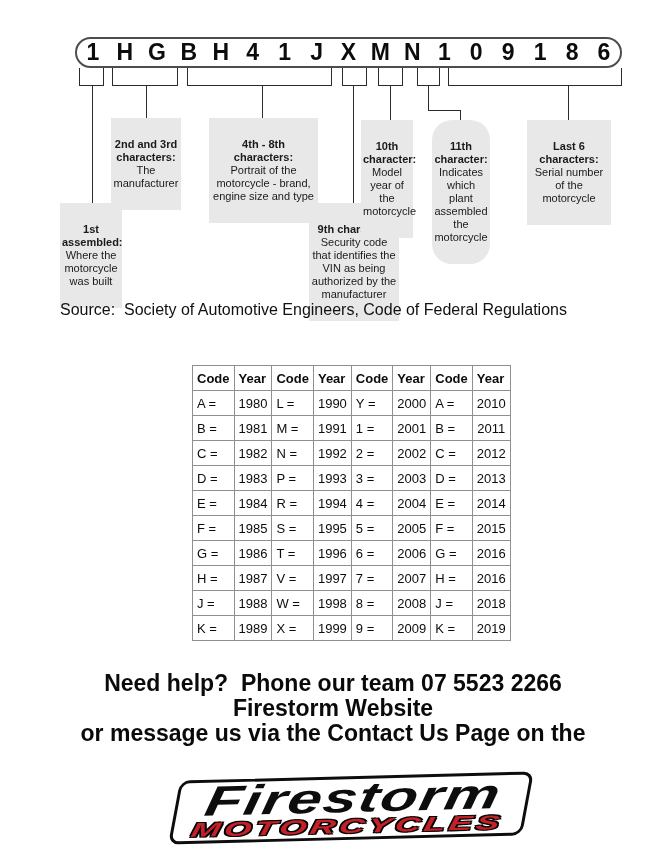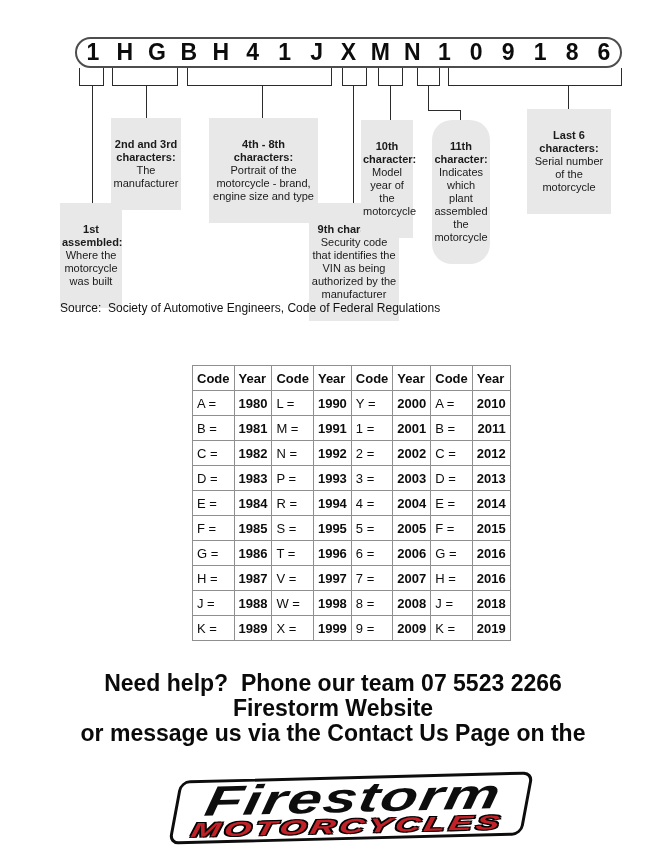--- a/index.html
+++ b/index.html
@@ -46,31 +46,31 @@
     position:absolute; background:#e8e8e8; text-align:center;
     font-size:11px; line-height:13px; color:#1a1a1a; padding:20px 2px; box-sizing:border-box;
   }
   .callout .t { font-weight:bold; }
   #co-first    { left:60px;  top:203px; width:62px;  }
   #co-second   { left:111px; top:118px; width:70px;  }
   #co-fourth   { left:209px; top:118px; width:109px; }
   #co-ninth    { left:309px; top:203px; width:90px;  }
   #co-tenth    { left:361px; top:120px; width:52px;  }
   #co-eleventh { left:432px; top:120px; width:58px;border-radius:20px;  }
-  #co-last     { left:527px; top:109px; width:84px;  }
-
-  
-  .source { position:absolute; left:60px; top:301px; font-size:12px; color:#111; white-space:pre; }
+  #co-last     { left:527px; top:120px; width:84px;  }
+
+  
+  .source { position:absolute; left:60px; top:301px; font-size:16px; color:#111; white-space:pre; }
 
   
   .year-table { position:absolute; left:192px; top:365px; border-collapse:collapse; font-size:13px; color:#0c0c0c; }
   .year-table th, .year-table td { border:1px solid #8f8f8f; height:22px; padding:1px 4px; box-sizing:content-box; }
   .year-table th { font-weight:bold; text-align:left; }
   .year-table td.code { width:28px; text-align:left; }
-  .year-table td.year { width:26px; text-align:right;font-weight:bold; }
+  .year-table td.year { width:26px; text-align:center; }
 
   
   .help { position:absolute; left:0; top:671px; width:666px; text-align:center;
           font-size:23px; font-weight:bold; color:#0a0a0a; }
   .help div { line-height:25px; white-space:pre; }
 
   
   .logo {
     position:absolute; left:175px; top:776px; width:352px; height:64px;
     transform:skewX(-12deg) rotate(-1.5deg);

